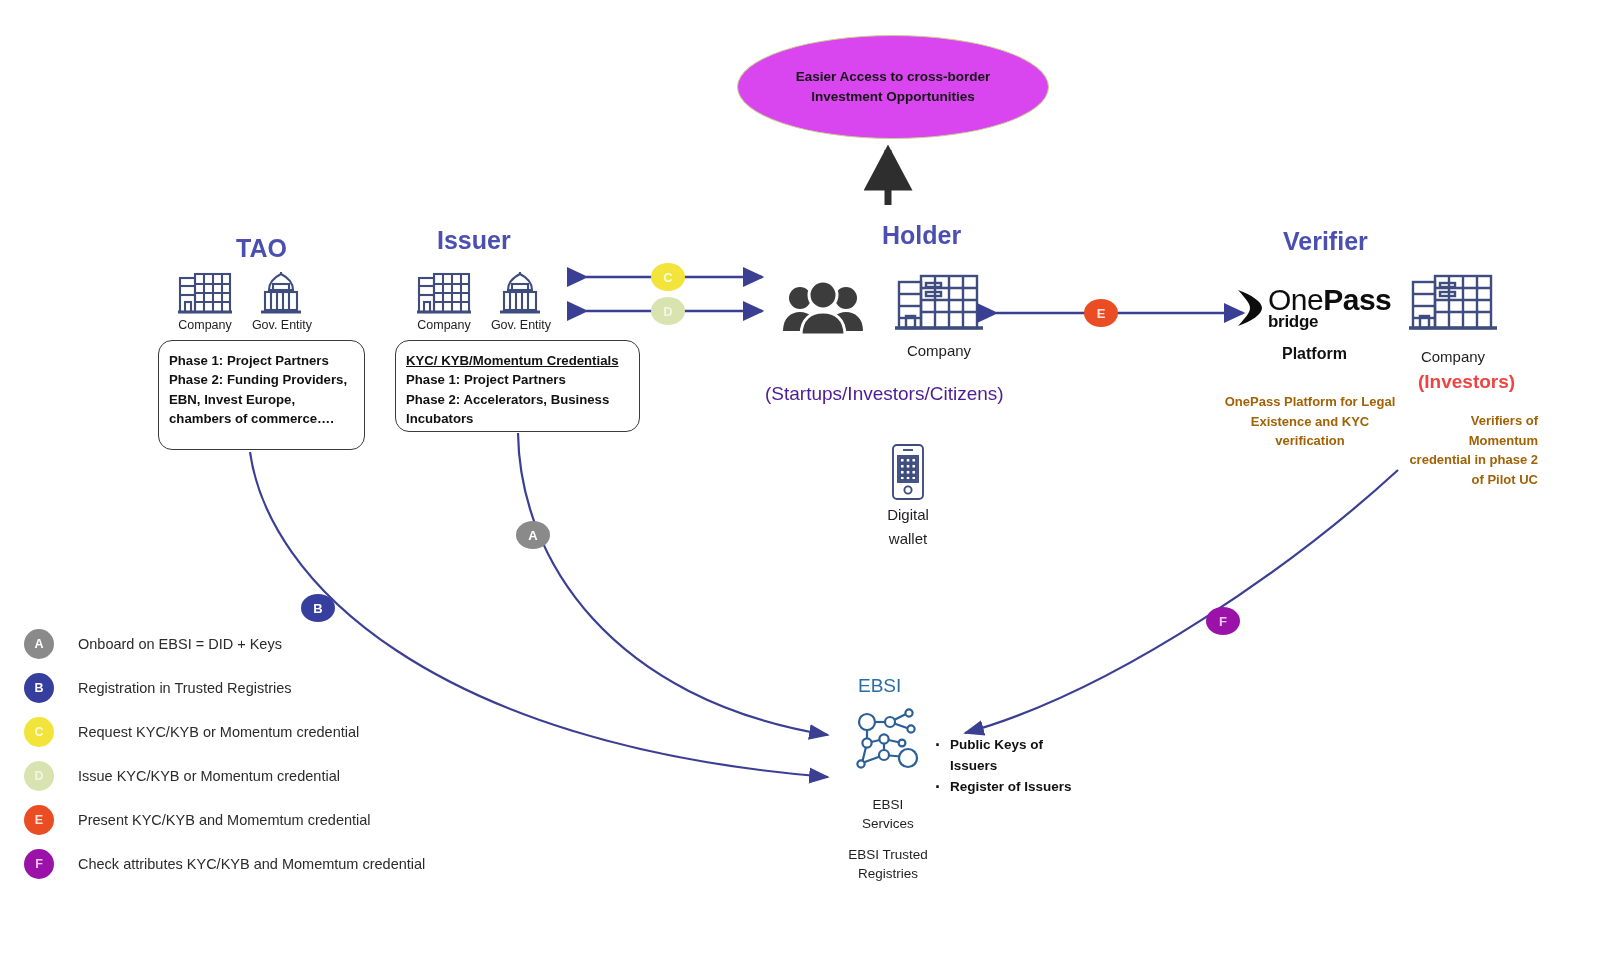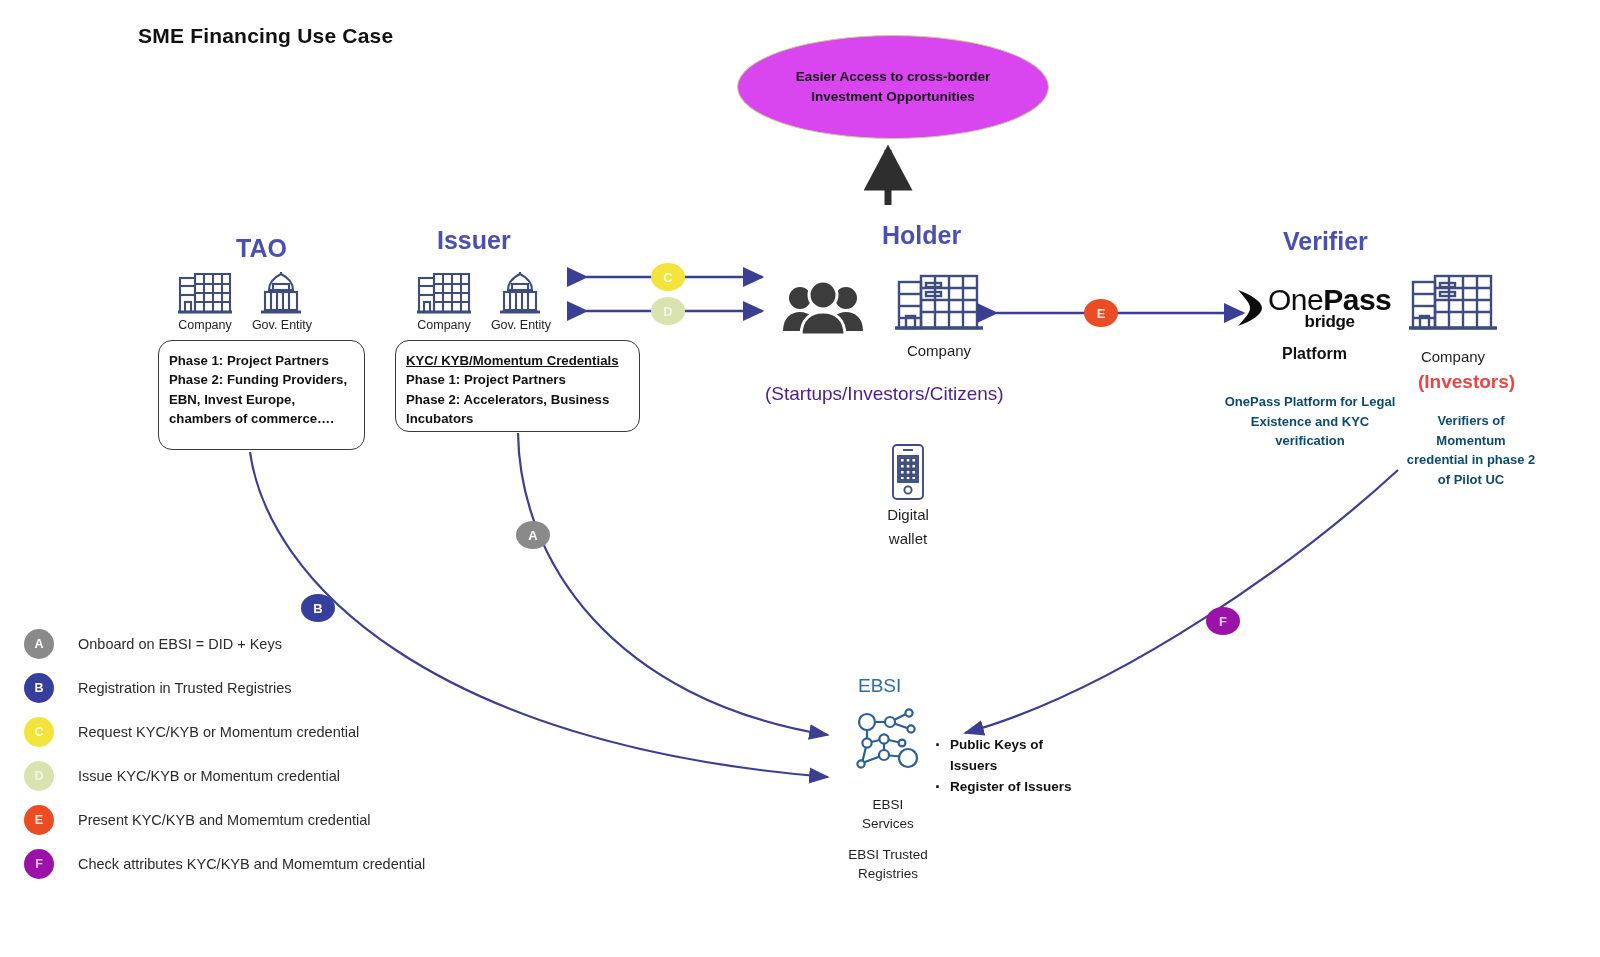--- a/index.html
+++ b/index.html
@@ -89,21 +89,21 @@
     display: block;
   }
   .box-line { display: block; }
 
   
   .caption-bold {
     font-size: 13px;
     font-weight: bold;
     text-align: center;
     line-height: 1.5;
-    color: #0c4a6e;
+    color: #a16207;
   }
   .holder-sub {
     font-size: 19px;
     font-weight: normal;
     color: #4c1d95;
     white-space: nowrap;
   }
 
   
   .step-marker {
@@ -184,49 +184,48 @@
   #onepass-platform-label {
     left: 1282px; top: 345px;
     font-size: 16px; font-weight: bold; color: #111111;
   }
   #onepass-desc { left: 1216px; top: 392px; width: 188px; }
   #investors-label {
     left: 1418px; top: 371px;
     font-size: 19px; font-weight: bold; color: #ef4444;
     white-space: nowrap;
   }
-  #investors-desc { left: 1404px; top: 411px; width: 134px; }
+  #investors-desc { left: 1404px; top: 411px; width: 134px; text-align: right; }
 
   
   #onepass-logo {
     left: 1232px; top: 285px;
     display: flex; align-items: flex-start;
   }
   .op-text { line-height: 1; }
   .op-row1 { font-size: 30px; letter-spacing: -0.5px; color: #0d0d0d; }
   .op-row1 b { font-weight: bold; }
   .op-row1 span.thin { font-weight: normal; }
   .op-row2 {
     font-size: 17px; font-weight: bold; color: #0d0d0d;
-    text-align: center; margin-top: -2px; letter-spacing: -0.3px;
+    text-align: left; margin-top: -2px; letter-spacing: -0.3px;
   }
 
   svg.overlay {
     position: absolute;
     left: 0; top: 0;
     width: 1600px; height: 957px;
     pointer-events: none;
   }
 </style>
 </head>
 <body>
 
 <div id="canvas">
 
-  <div class="abs" id="page-title">SME Financing Use Case</div>
 
   <div class="abs" id="goal-ellipse">
     <div class="goal-text">
       <span>Easier Access to cross-border</span><br>
       <span>Investment Opportunities</span>
     </div>
   </div>
 
   <div class="abs role-title" id="role-tao">TAO</div>
   <div class="abs role-title" id="role-issuer">Issuer</div>

